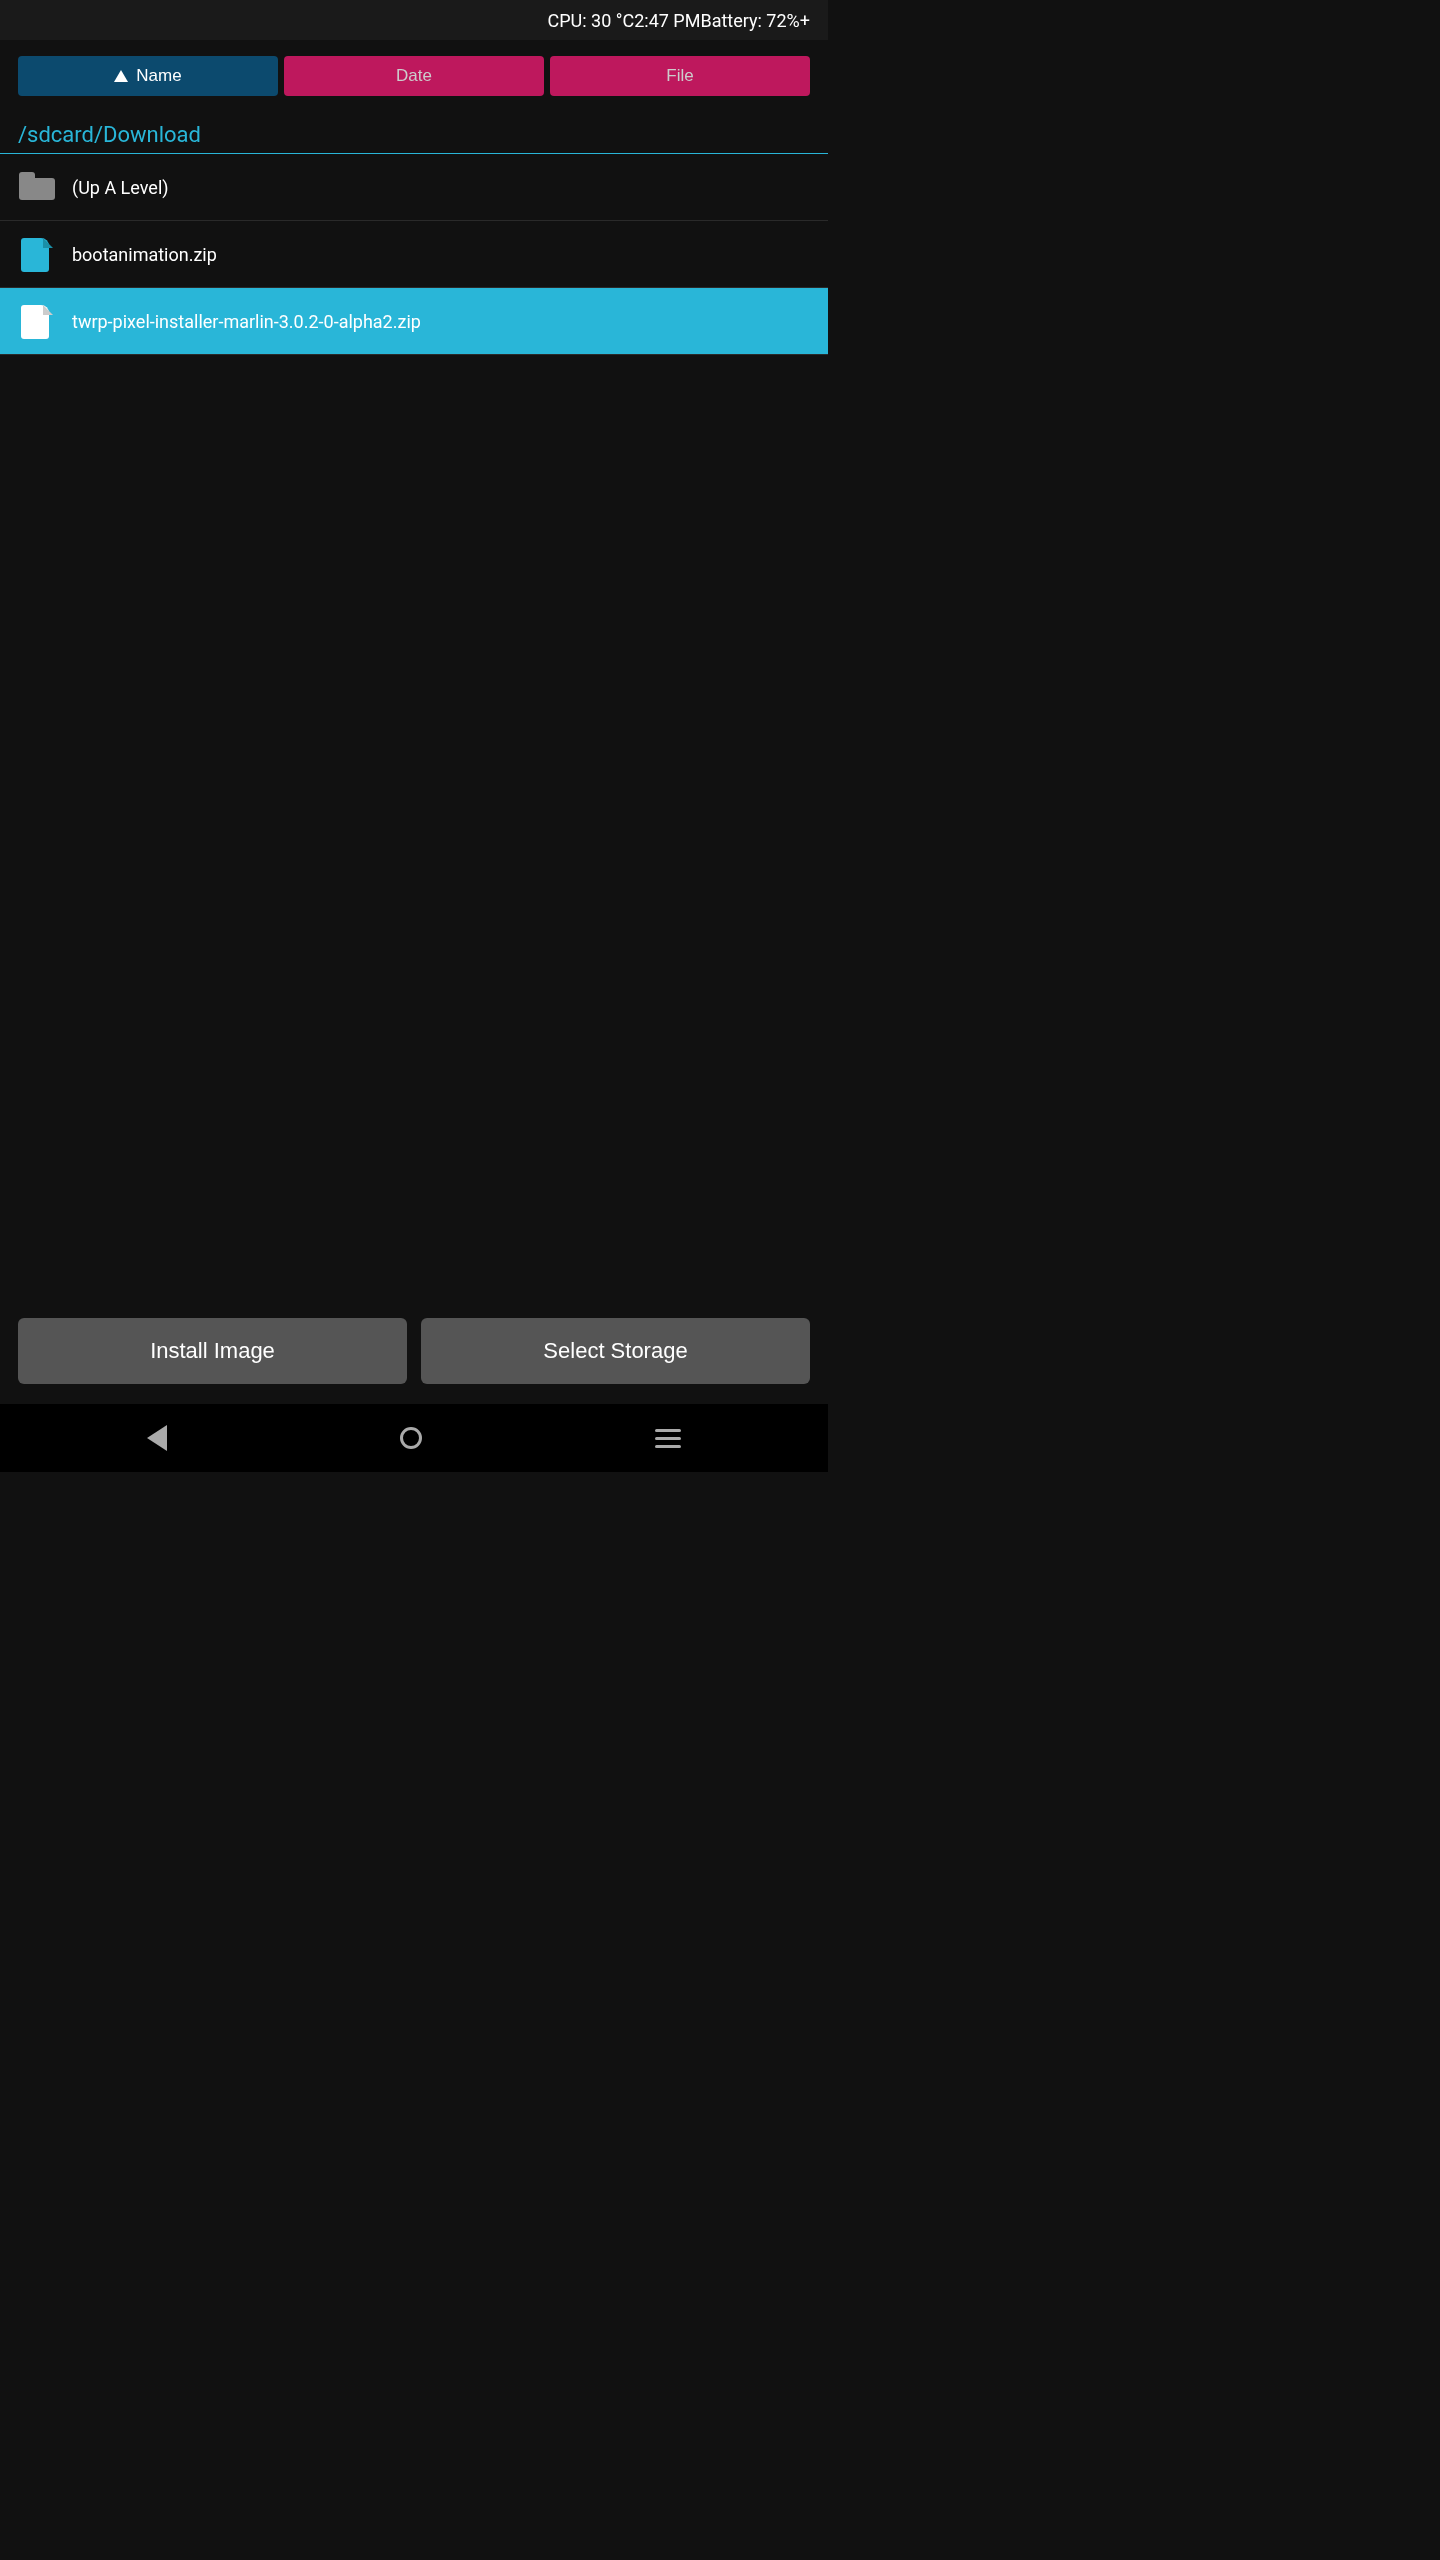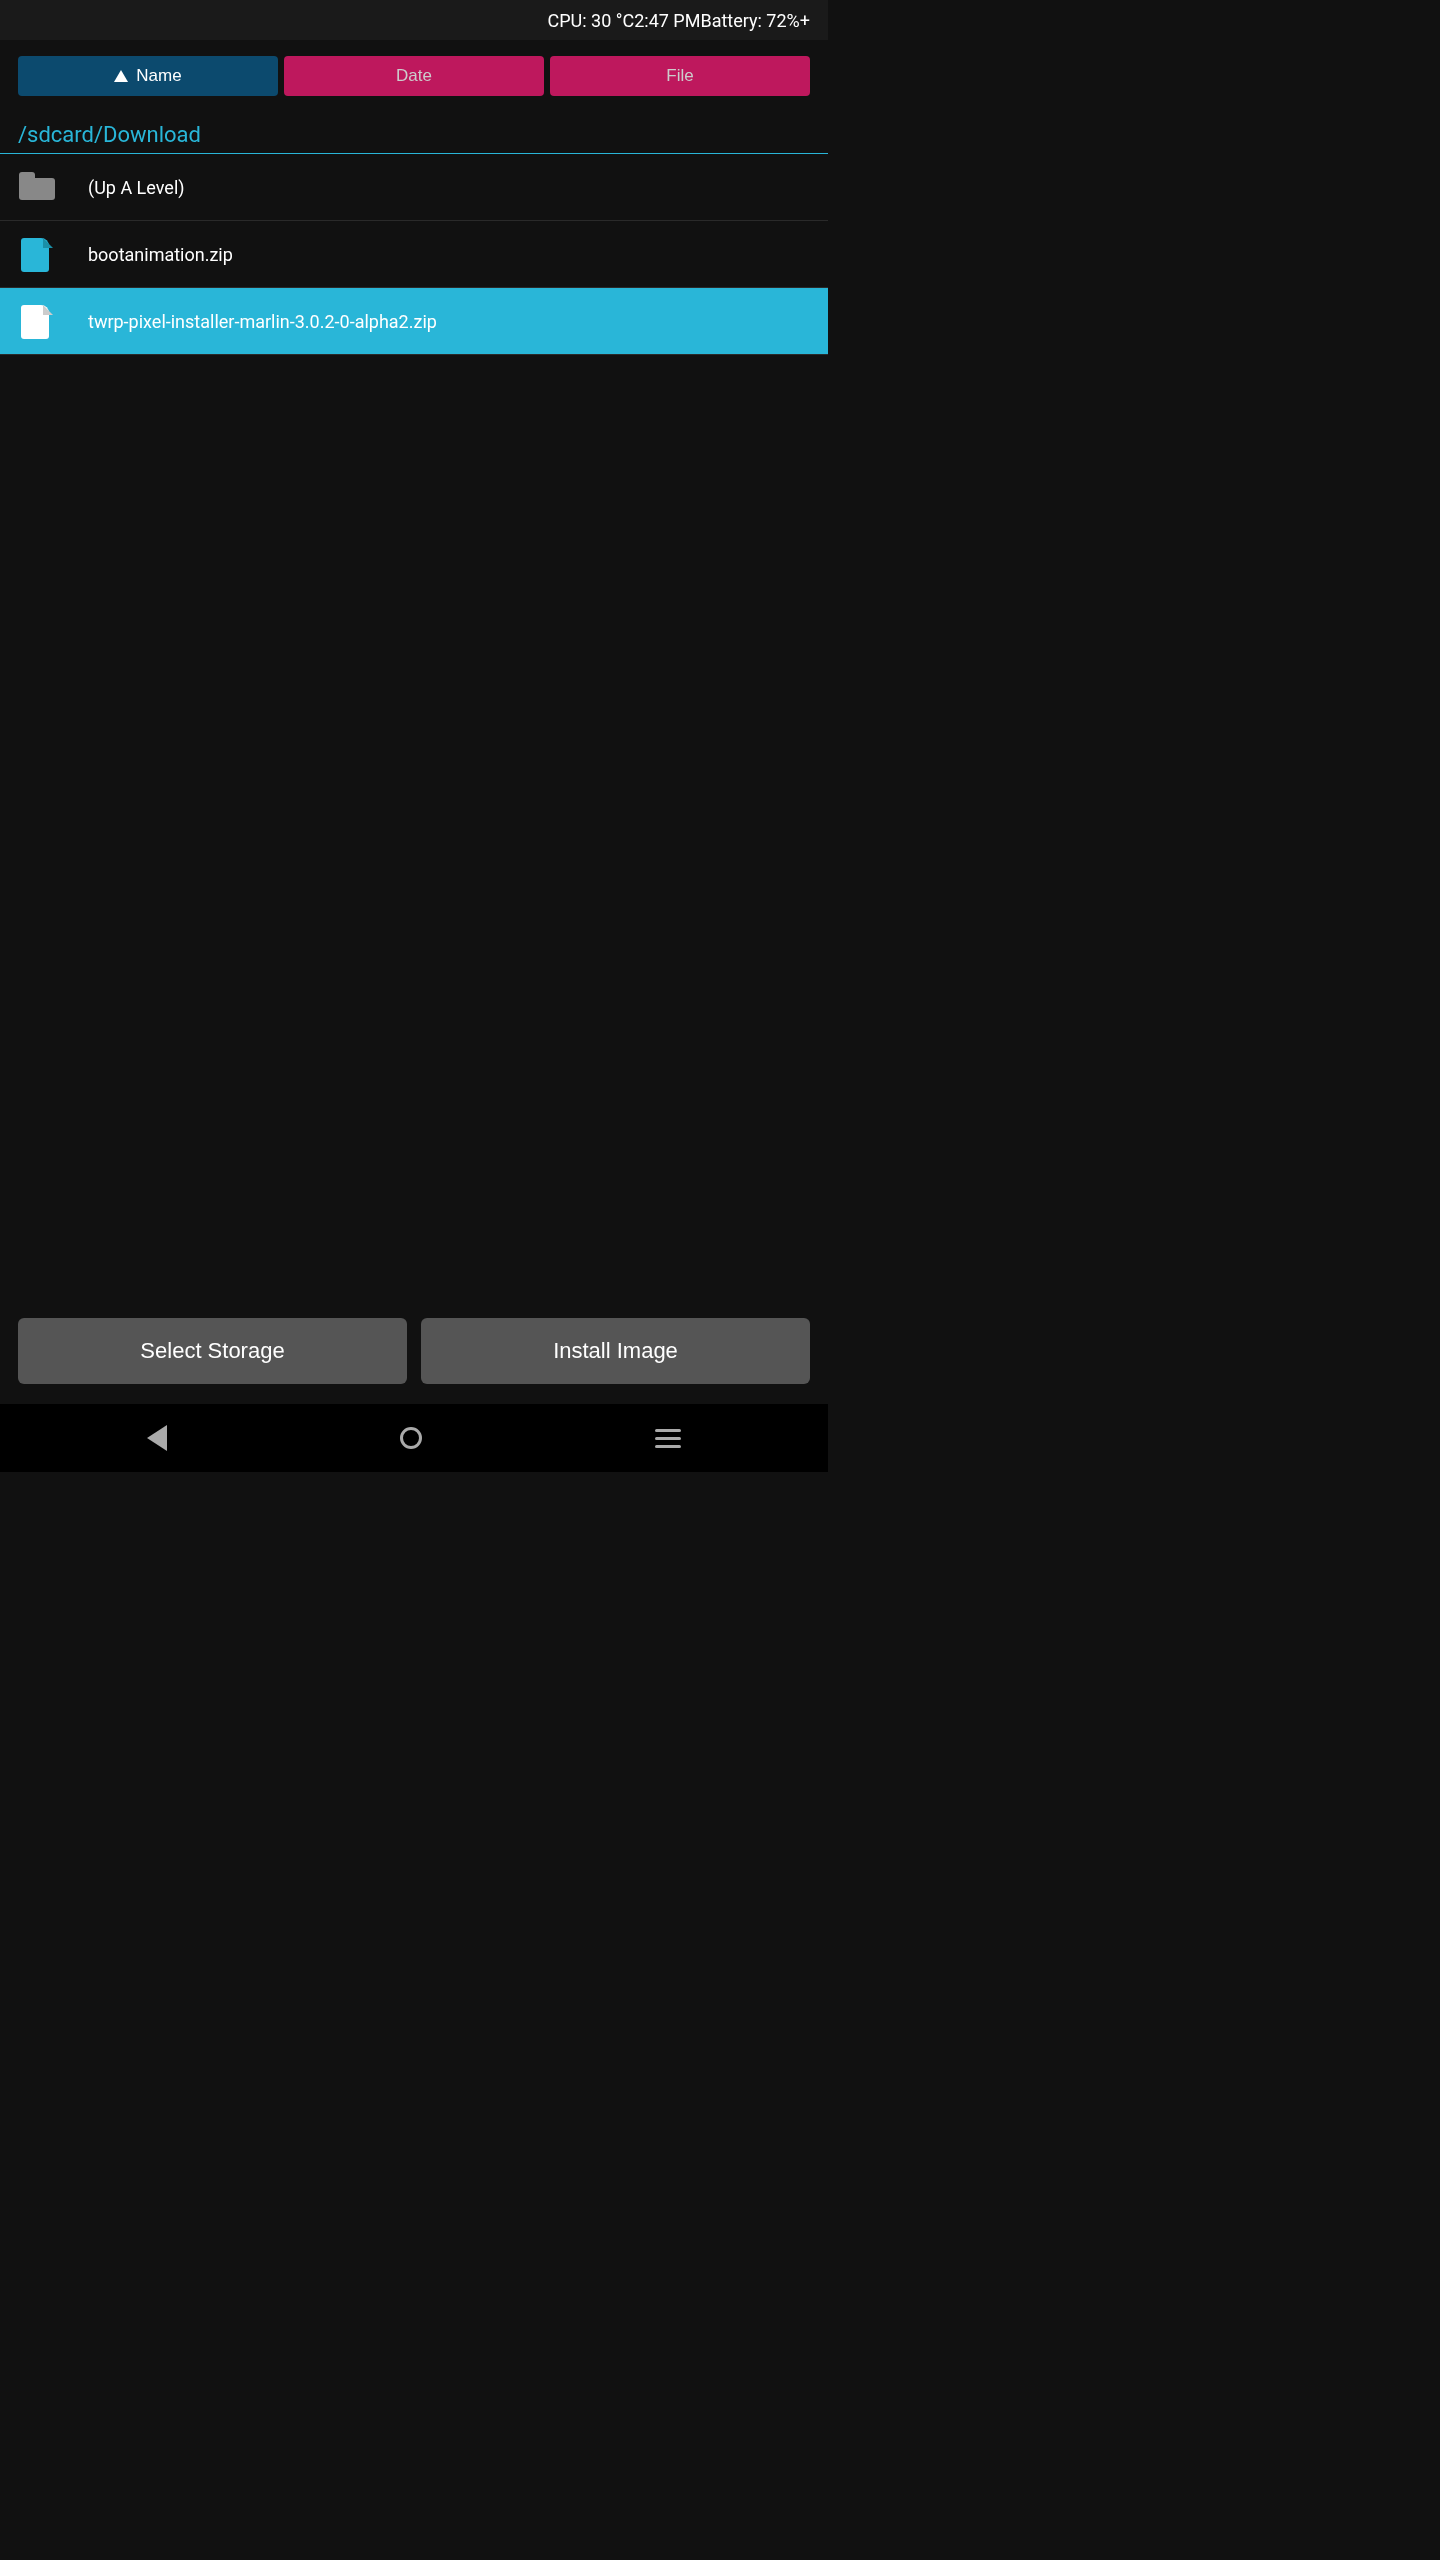--- a/index.html
+++ b/index.html
@@ -131,21 +131,21 @@
     .file-list {
       flex: 1;
       background: #111;
     }
 
     .file-item {
       display: flex;
       align-items: center;
       padding: 14px 18px;
       border-bottom: 1px solid #2a2a2a;
-      gap: 32px;
+      gap: 16px;
       cursor: pointer;
     }
 
     .file-item.selected {
       background: #29b6d8;
     }
 
     .file-item .file-icon {
       width: 38px;
       height: 38px;
@@ -323,22 +323,22 @@
         </div>
       </div>
       <span class="file-name">twrp-pixel-installer-marlin-3.0.2-0-alpha2.zip</span>
     </div>
 
   </div>
 
   <div class="empty-space"></div>
 
   <div class="bottom-buttons">
+    <button class="bottom-btn">Install Image</button>
     <button class="bottom-btn">Select Storage</button>
-    <button class="bottom-btn">Install Image</button>
   </div>
 
   <div class="nav-bar">
     <button class="nav-btn">
       <div class="nav-back"></div>
     </button>
     <button class="nav-btn">
       <div class="nav-home"></div>
     </button>
     <button class="nav-btn">

